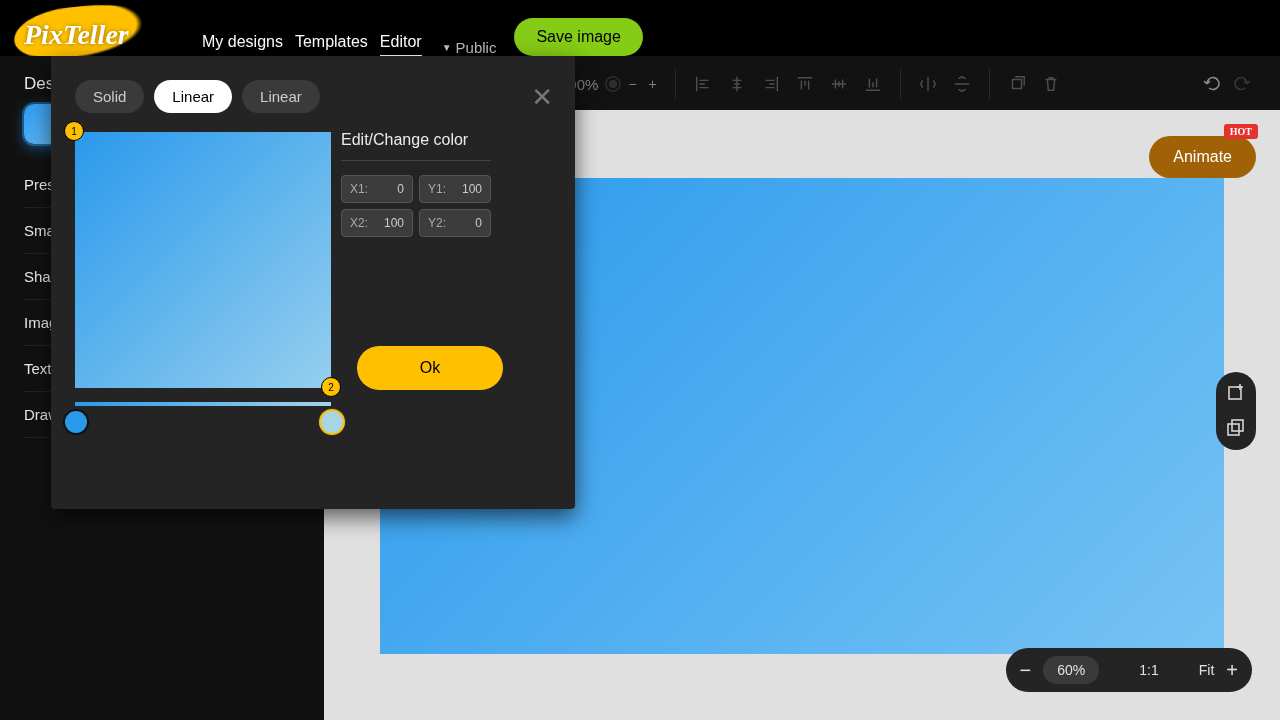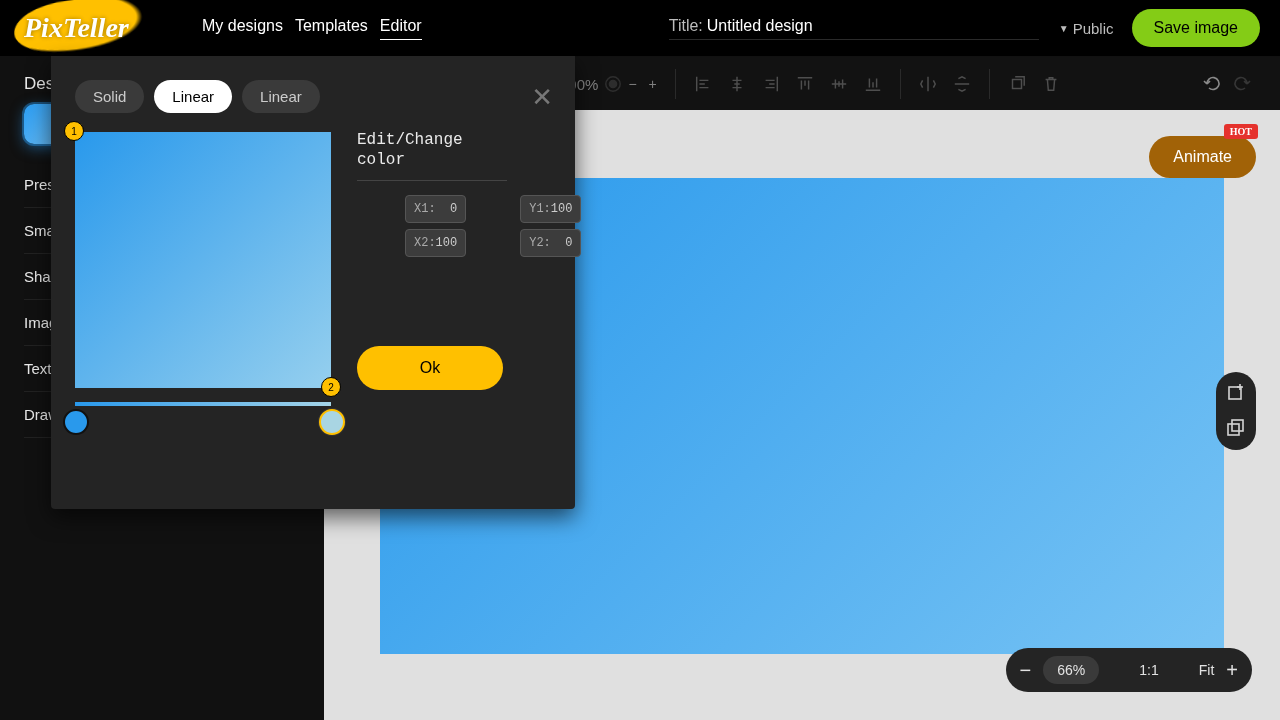--- a/index.html
+++ b/index.html
@@ -8,21 +8,21 @@
   overflow: hidden;
   background: #000;
   font-family: "Helvetica Neue", Arial, sans-serif;
   color: #fff;
   font-size: 14px;
   user-select: none;
 }
 .header {
   height: 56px;
   display: flex;
-  align-items: center;
+  align-items: flex-end;
   padding: 0 20px;
   border-bottom: 1px solid #111;
 }
 .logo-wrap { position: relative; width: 130px; height: 42px; display: flex; align-items: center; }
 .logo-splash {
   position: absolute; inset: -8px -6px -6px -6px;
   background: radial-gradient(ellipse at 40% 40%, #ffc000 55%, transparent 60%);
   border-radius: 40% 50% 45% 55% / 50% 45% 55% 50%;
   transform: rotate(-6deg);
   filter: blur(0.3px);
@@ -157,34 +157,33 @@
 .slider-handle {
   position: absolute; top: 353px;
   width: 22px; height: 22px; border-radius: 50%;
   cursor: pointer;
 }
 .slider-handle.h1 { left: 12px; background: #2999ec; border: 2px solid #111; }
 .slider-handle.h2 { left: 268px; background: #a9d5e3; border: 2px solid #ffc000; box-shadow: 0 0 0 1px #333; }
 
 .edit-panel {
   position: absolute;
-  left: 306px; top: 74px;
+  left: 290px; top: 74px;
   width: 150px;
-  font-family: Liberation Mono, monospace;
 }
 .edit-title { font-size: 16px; color: #eaeaea; line-height: 1.25; padding-bottom: 10px; border-bottom: 1px solid #444; }
 .xy-grid { display: grid; grid-template-columns: 1fr 1fr; gap: 6px; margin-top: 14px; }
 .xy-cell {
   background: #3c3c3c;
   border: 1px solid #555;
   border-radius: 4px;
   height: 26px;
   display: flex; align-items: center; justify-content: space-between;
   padding: 0 8px;
-  font-size: 12px; color: #ccc; margin-left: 48px;
+  font-size: 12px; color: #ccc;
 }
 .xy-cell .lbl { color: #aaa; }
 .ok-btn {
   position: absolute;
   left: 0; bottom: 0;
   width: 146px; height: 44px;
   background: #ffc000; color: #000;
   border: none; border-radius: 22px;
   font-size: 16px; cursor: pointer;
 }
@@ -243,24 +242,20 @@
 <div class="header">
   <a class="logo-wrap">
     <div class="logo-splash"></div>
     <div class="logo-text">PixTeller</div>
   </a>
   <nav class="main-nav">
     <a>My designs</a>
     <a>Templates</a>
     <a class="active">Editor</a>
   </nav>
-  <div class="title-area">
-    <span>Title:</span>
-    <span class="t-val">Untitled design</span>
-  </div>
   <div class="vis-toggle">
     <span class="tri">▼</span>
     <span>Public</span>
   </div>
   <button class="save-btn">Save image</button>
 </div>
 
 <div class="toolbar">
   <div class="tb-opacity">
     <span>100%</span>
@@ -394,17 +389,17 @@
       <path d="M14 0v6M11 3h6"></path>
     </svg>
   <svg class="rf-icon" viewBox="0 0 20 20">
       <rect x="2" y="6" width="11" height="11"></rect>
       <rect x="6" y="2" width="11" height="11"></rect>
     </svg>
 </div>
 
 <div class="zoom-bar">
   <span class="zoom-ico">−</span>
-  <span class="zoom-pct">66%</span>
+  <span class="zoom-pct">60%</span>
   <span class="zoom-txt">1:1</span>
   <span class="zoom-txt">Fit</span>
   <span class="zoom-ico">+</span>
 </div>
 
 </body></html>

